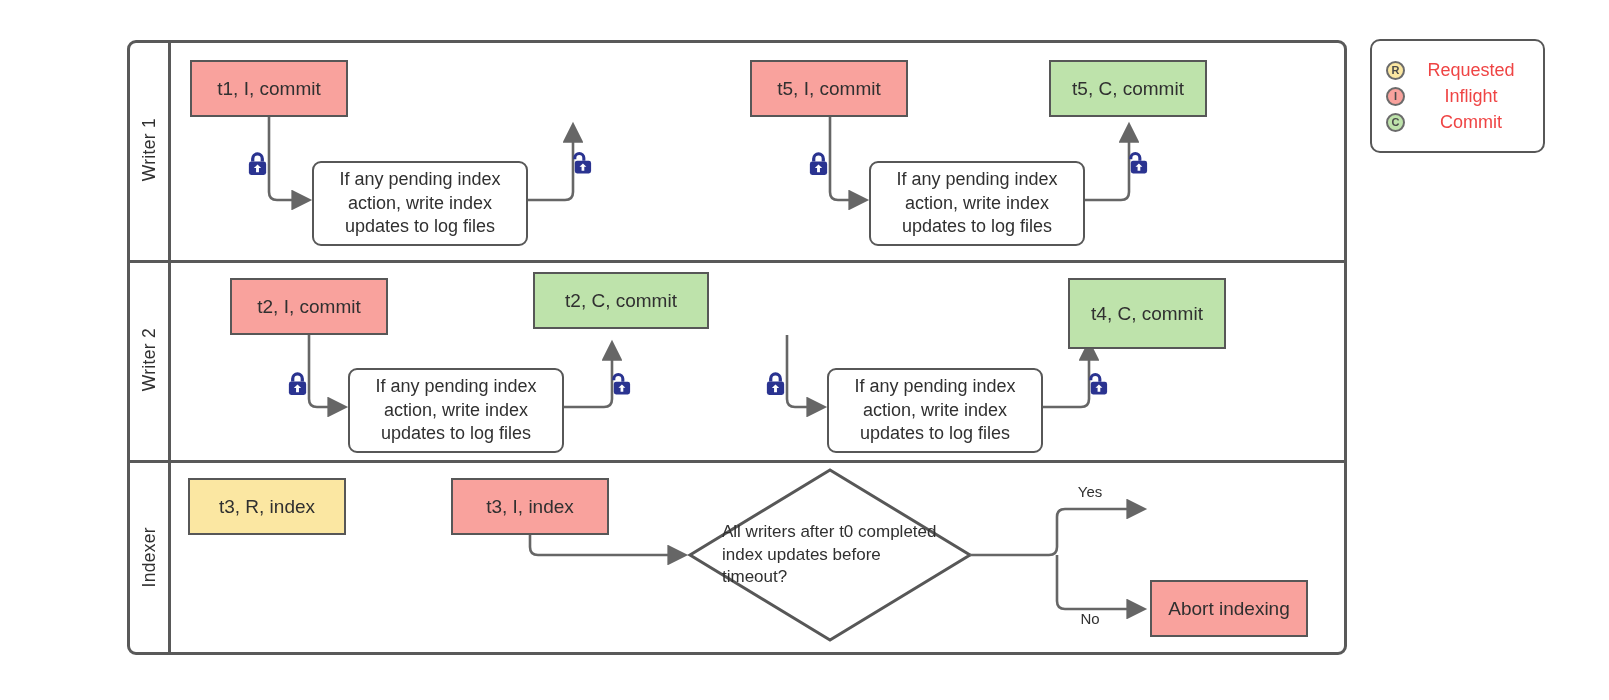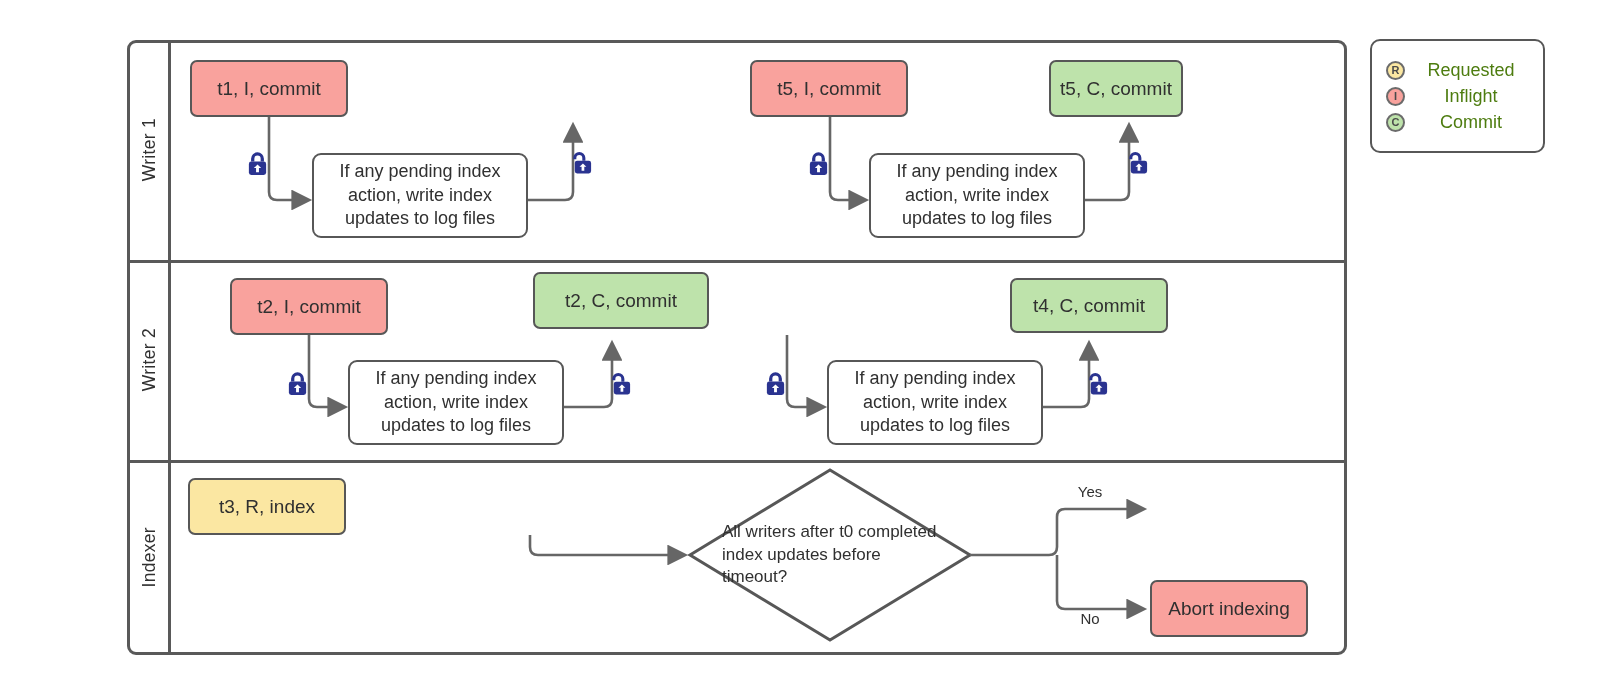--- a/index.html
+++ b/index.html
@@ -16,30 +16,30 @@
   .vline{position:absolute;left:168px;top:40px;width:3px;height:615px;background:#595959;}
   .lane-label-cell{
     position:absolute;left:130px;width:38px;display:flex;align-items:center;justify-content:center;
   }
   .lane-label{
     writing-mode:vertical-rl;transform:rotate(180deg);
     font-size:17.5px;color:#303030;letter-spacing:.3px;white-space:nowrap;
   }
   .node{
     position:absolute;box-sizing:border-box;border:2.5px solid var(--c-border,#575757);
-    border-radius:7px;display:flex;align-items:center;justify-content:center;
+    border-radius:0;display:flex;align-items:center;justify-content:center;
     font-size:19px;text-align:center;background:#fff;
   }
   .fill-requested{background:var(--c-requested,#FBE7A2);}
   .fill-inflight{background:var(--c-inflight,#F9A29D);}
   .fill-commit{background:var(--c-commit,#BEE3AB);}
   .proc{
     position:absolute;box-sizing:border-box;border:2.5px solid var(--c-border,#575757);
     border-radius:9px;background:#fff;display:flex;align-items:center;justify-content:center;
-    font-size:18px;line-height:1.33;text-align:center;padding:4px 0;
+    font-size:18px;line-height:1.33;text-align:center;padding:4px 0;margin-top:8px;
   }
   .overlay{position:absolute;left:0;top:0;pointer-events:none;}
   .diamond-text{
     position:absolute;left:722px;top:521px;width:216px;text-align:left;
     font-size:17px;line-height:1.33;
   }
   .branch-label{position:absolute;width:56px;text-align:center;font-size:15px;}
   .lock{position:absolute;}
   .lk-sh{fill:none;stroke:var(--c-lock,#2A3390);stroke-width:3.4;}
   .lk-bd{fill:var(--c-lock,#2A3390);}
@@ -48,21 +48,21 @@
     position:absolute;left:1370px;top:39px;width:175px;height:114px;box-sizing:border-box;
     border:2.5px solid #575757;border-radius:10px;background:#fff;
     display:flex;flex-direction:column;justify-content:center;gap:5px;padding:6px 10px 6px 14px;
   }
   .legend-row{display:flex;align-items:center;gap:4px;}
   .legend-dot{
     width:19px;height:19px;border-radius:50%;border:2px solid #6b6b6b;box-sizing:border-box;
     display:flex;align-items:center;justify-content:center;font-size:11px;font-weight:bold;color:#4a4a4a;
     flex:0 0 auto;
   }
-  .legend-label{flex:1;text-align:center;font-size:18px;color:#4d7c0f;}
+  .legend-label{flex:1;text-align:center;font-size:18px;color:#ef4444;}
 </style>
 </head>
 <body>
 
 <div class="canvas">
 
   <div class="container"></div>
   <div class="hline" style="top:260px"></div>
   <div class="hline" style="top:460px"></div>
   <div class="vline"></div>
@@ -95,30 +95,31 @@
       <path d="M530,535 V547 Q530,555 538,555 H684" marker-end="url(#arrow)"></path>
       <polygon points="830,470 970,555 830,640 690,555" fill="#ffffff" stroke="#575757" stroke-width="3"></polygon>
       <path d="M970,555 H1049 Q1057,555 1057,547 V517 Q1057,509 1065,509 H1143" marker-end="url(#arrow)"></path>
       <path d="M1057,555 V601 Q1057,609 1065,609 H1143" marker-end="url(#arrow)"></path>
     </g>
   </svg>
 
   <div class="node fill-inflight" style="left:190px;top:60px;width:158px;height:57px">t1, I, commit</div>
   <div class="proc" style="left:312px;top:153px;width:216px;height:85px">If any pending index action, write index updates to log files</div>
   <div class="node fill-inflight" style="left:750px;top:60px;width:158px;height:57px">t5, I, commit</div>
-  <div class="node fill-commit" style="left:1049px;top:60px;width:134px;height:57px">t5, C, commit</div>
+  <div class="node fill-commit" style="left:1049px;top:60px;width:158px;height:57px">t5, C, commit</div>
   <div class="proc" style="left:869px;top:153px;width:216px;height:85px">If any pending index action, write index updates to log files</div>
 
   <div class="node fill-inflight" style="left:230px;top:278px;width:158px;height:57px">t2, I, commit</div>
   <div class="node fill-commit" style="left:533px;top:272px;width:176px;height:57px">t2, C, commit</div>
   <div class="proc" style="left:348px;top:360px;width:216px;height:85px">If any pending index action, write index updates to log files</div>
-  <div class="node fill-commit" style="left:1010px;top:278px;width:158px;height:55px">t4, C, commit</div>
+  <div class="node fill-commit" style="left:1068px;top:278px;width:158px;height:71px">t4, C, commit</div>
   <div class="proc" style="left:827px;top:360px;width:216px;height:85px">If any pending index action, write index updates to log files</div>
 
   <div class="node fill-requested" style="left:188px;top:478px;width:158px;height:57px">t3, R, index</div>
+  <div class="node fill-inflight" style="left:451px;top:478px;width:158px;height:57px">t3, I, index</div>
   <div class="diamond-text">All writers after t0 completed index updates before timeout?</div>
   <div class="branch-label" style="left:1062px;top:483px">Yes</div>
   <div class="branch-label" style="left:1062px;top:610px">No</div>
   <div class="node fill-inflight" style="left:1150px;top:580px;width:158px;height:57px">Abort indexing</div>
 
   <svg class="lock" style="left:246px;top:150px" width="23" height="27" viewBox="0 0 24 28">
     <path class="lk-sh" d="M7,12 V9 a5,5 0 0 1 10,0 v3"></path>
       <rect class="lk-bd" x="3" y="12" width="18" height="14" rx="2.5"></rect>
       <path class="lk-kh" d="M12,15 l3.8,3.8 h-2.3 v4.2 h-3 v-4.2 h-2.3 z"></path>
   </svg>

